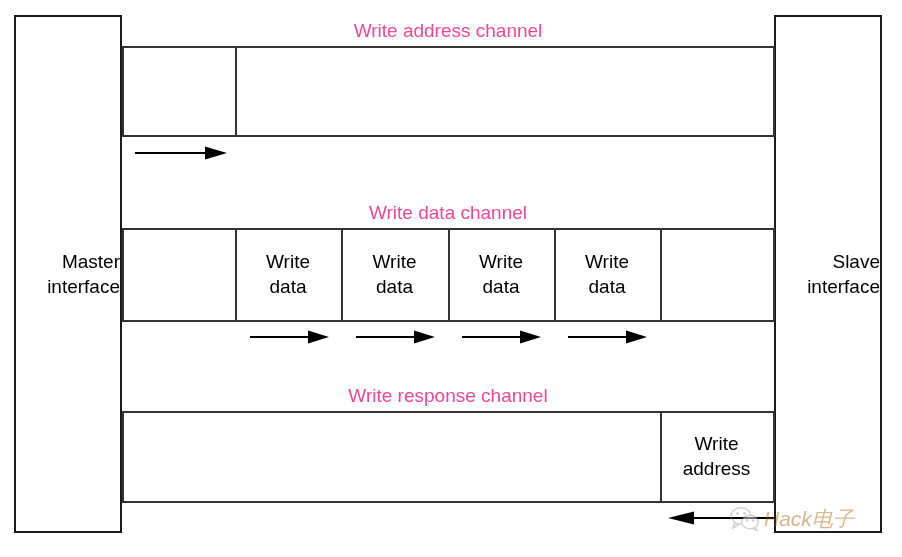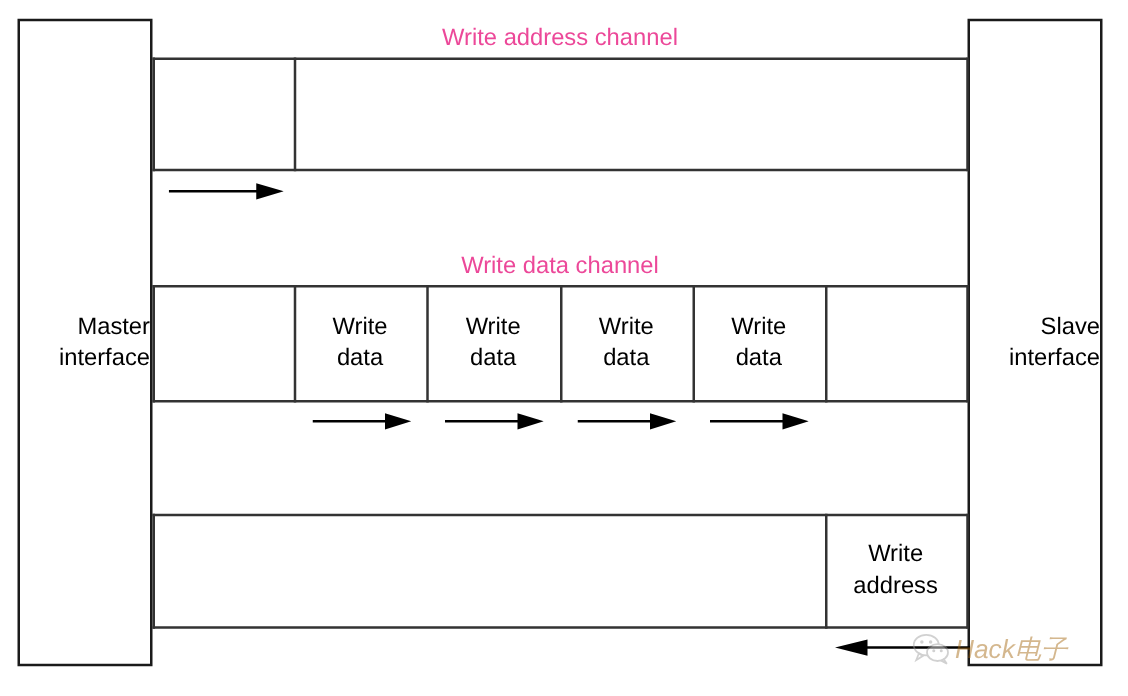--- a/index.html
+++ b/index.html
@@ -166,20 +166,21 @@
       <polygon points="58,0.5 79,7 58,13.5" fill="#000000"></polygon>
     </svg>
   </div>
   <div class="arrow" style="left:568px; top:330px; width:79px;">
     <svg width="79" height="14" viewBox="0 0 79 14">
       <line x1="0" y1="7" x2="62" y2="7" stroke="#000000" stroke-width="2"></line>
       <polygon points="58,0.5 79,7 58,13.5" fill="#000000"></polygon>
     </svg>
   </div>
 
+  <div class="channel-label" style="left:122px; top:385px; width:652px;">Write response channel</div>
 
   <div class="hline" style="left:122px; top:411px; width:652px;"></div>
   <div class="hline" style="left:122px; top:501px; width:652px;"></div>
 
   <div class="vline" style="left:122px; top:411px; height:92px;"></div>
   <div class="vline" style="left:660px; top:411px; height:92px;"></div>
   <div class="vline" style="left:773px; top:411px; height:92px;"></div>
 
   <div class="cell-label" style="left:660px; top:411px; width:113px; height:90px;">
     <span>Write</span>

